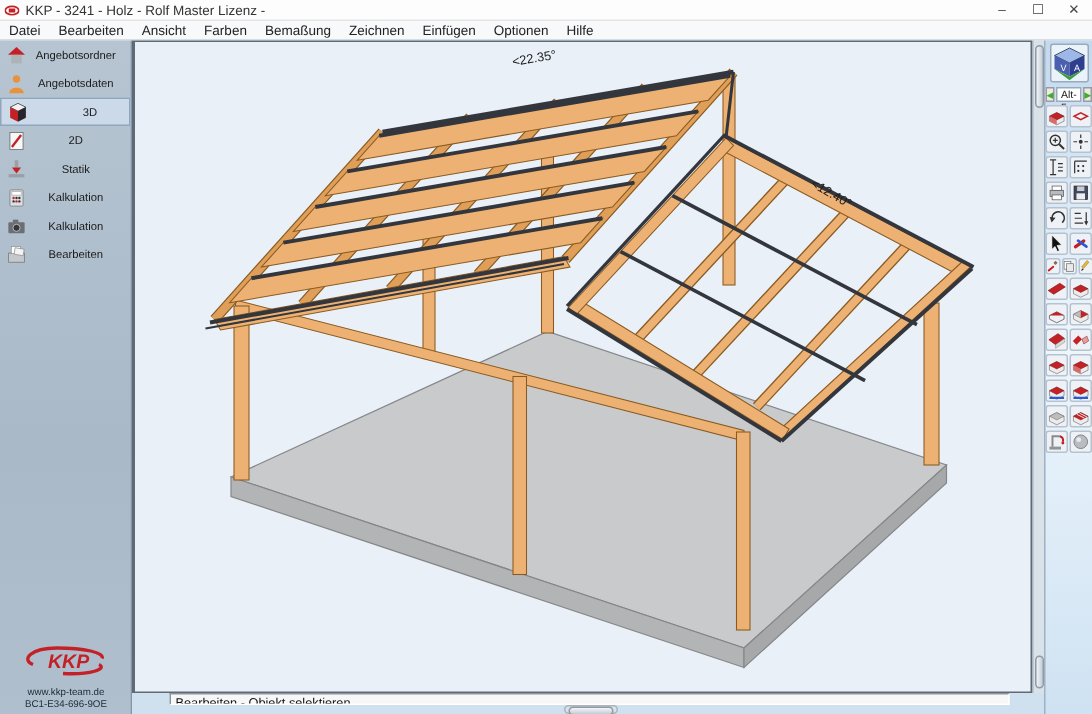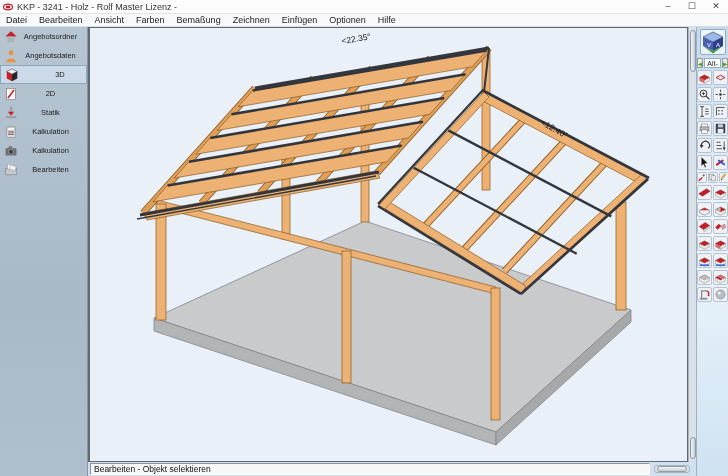--- a/index.html
+++ b/index.html
@@ -65,21 +65,21 @@
   #view-label { font-size:7px; color:#222; background:#fff; border:1px solid #9ab;
     padding:0 2px; height:10px; line-height:9px; margin:0 1px; }
   .tb-row { display:flex; justify-content:center; gap:1px; margin-bottom:2px; }
   .tb-btn { width:15px; height:15px; background:#eef2f6; border:1px solid #b6c2cd;
     border-radius:2px; display:flex; align-items:center; justify-content:center; padding:0; }
   .tb-btn.small { width:10px; height:11px; }
   .tb-btn svg { display:block; }
 
   
   #bottombar { position:absolute; left:88px; top:462px; width:608px; height:14px;
-    background:#cfe0ee; display:flex; align-items:center; }
+    background:#cfe0ee; display:flex; align-items:center;flex-direction:column; }
   #status-field { margin-left:2px; width:560px; height:12px; background:#f7f7f7;
     border:1px solid #8b959f; border-right-color:#fff; border-bottom-color:#fff;
     font-size:8.5px; color:#111; line-height:11px; padding-left:3px; white-space:nowrap; overflow:hidden; }
   #hscroll { margin-left:4px; width:36px; height:8px; background:#d9e1e9;
     border:1px solid #aab4be; border-radius:3px; position:relative; }
   #hthumb { position:absolute; left:2px; top:0; width:30px; height:6px;
     background:linear-gradient(180deg,#f2f5f8,#c2ccd5); border:1px solid #8e9aa6; border-radius:3px; }
 </style>
 </head>
 <body>
@@ -173,20 +173,29 @@
         </div>
         <div class="sb-item">
           <span class="sb-icon"><svg width="14" height="14" viewBox="0 0 16 16">
               <rect x="2" y="6.5" width="12" height="7" fill="#c6c9cc" stroke="#777" stroke-width=".6"></rect>
               <rect x="4" y="1.5" width="7" height="5.5" fill="#fff" stroke="#888" stroke-width=".5"></rect>
               <rect x="6.5" y="3" width="7" height="5" fill="#f4f4f4" stroke="#888" stroke-width=".5" transform="rotate(10 10 5.5)"></rect>
             </svg></span>
           <span class="sb-label">Bearbeiten</span>
         </div>
       </div>
+    <div id="sidebar-footer">
+      <svg id="kkp-logo" viewBox="0 0 64 26">
+        <path d="M10,16 C2,13 8,5 26,5 C44,5 58,8 56,12" fill="none" stroke="#c42127" stroke-width="2.2"></path>
+        <path d="M54,16 C60,19 48,23 30,22" fill="none" stroke="#c42127" stroke-width="2.2"></path>
+        <text x="20" y="18">KKP</text>
+      </svg>
+      <div class="footer-line">www.kkp-team.de</div>
+      <div class="footer-line">BC1-E34-696-9OE</div>
+    </div>
   </div>
 
   <div id="canvas">
     <svg id="scene" viewBox="0 0 597 433">
 
       <g>
         <polygon class="slab-top" points="64,290 275,193 541,282 406,404"></polygon>
         <polygon class="slab-left" points="64,290 406,404 406,417 64,303"></polygon>
         <polygon class="slab-right" points="406,404 541,282 541,294 406,417"></polygon>
       </g>

